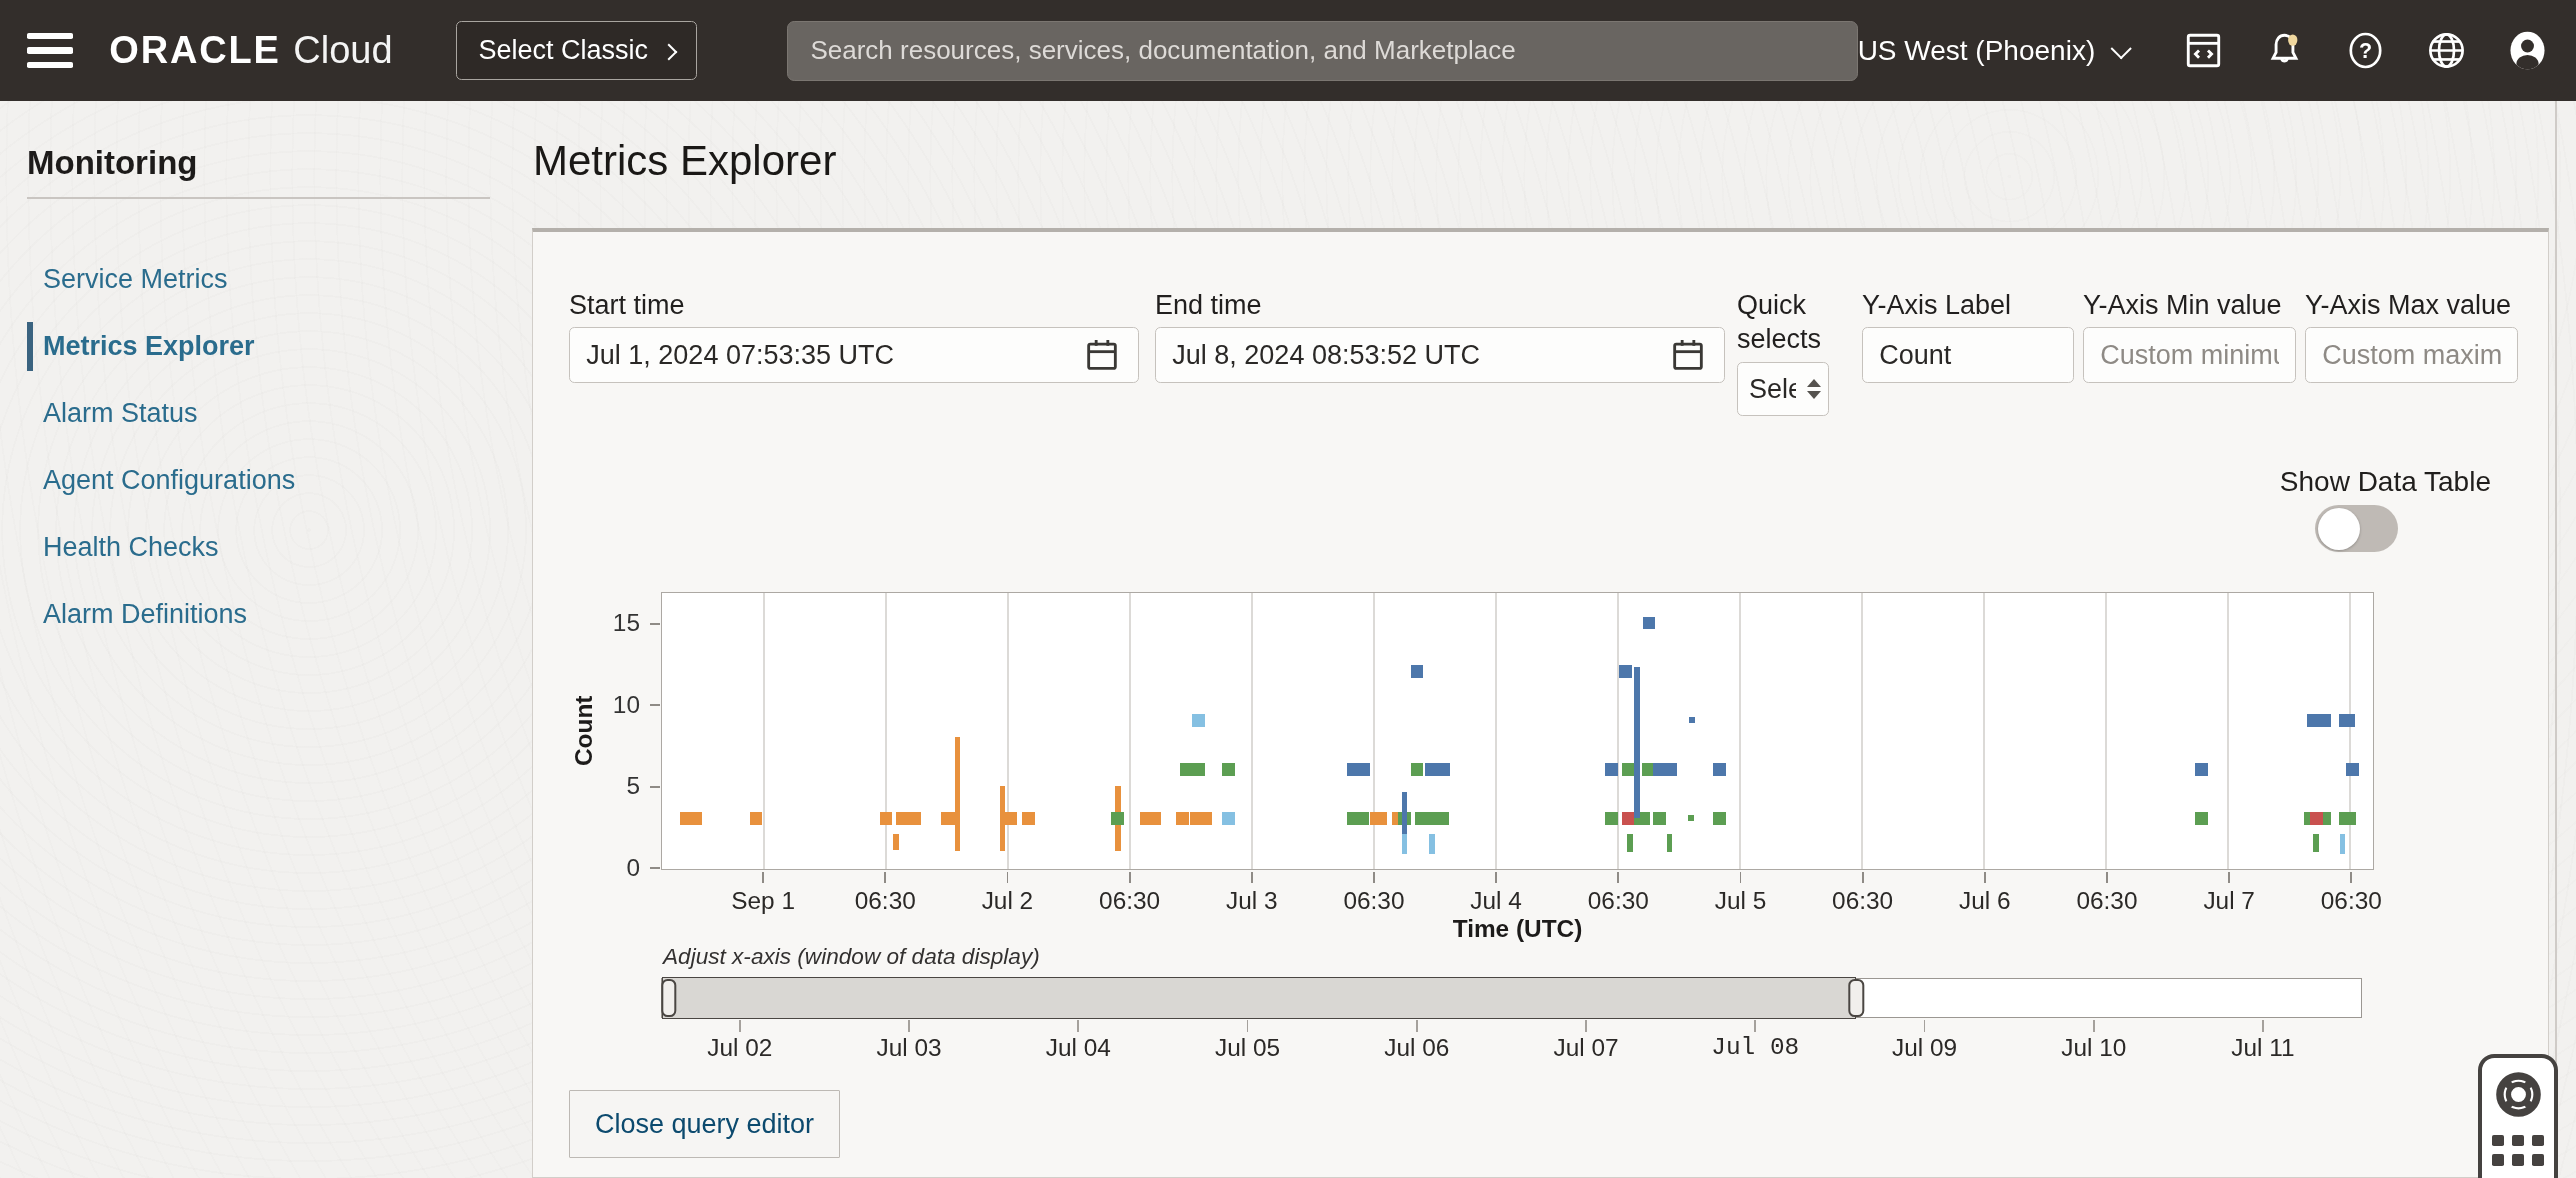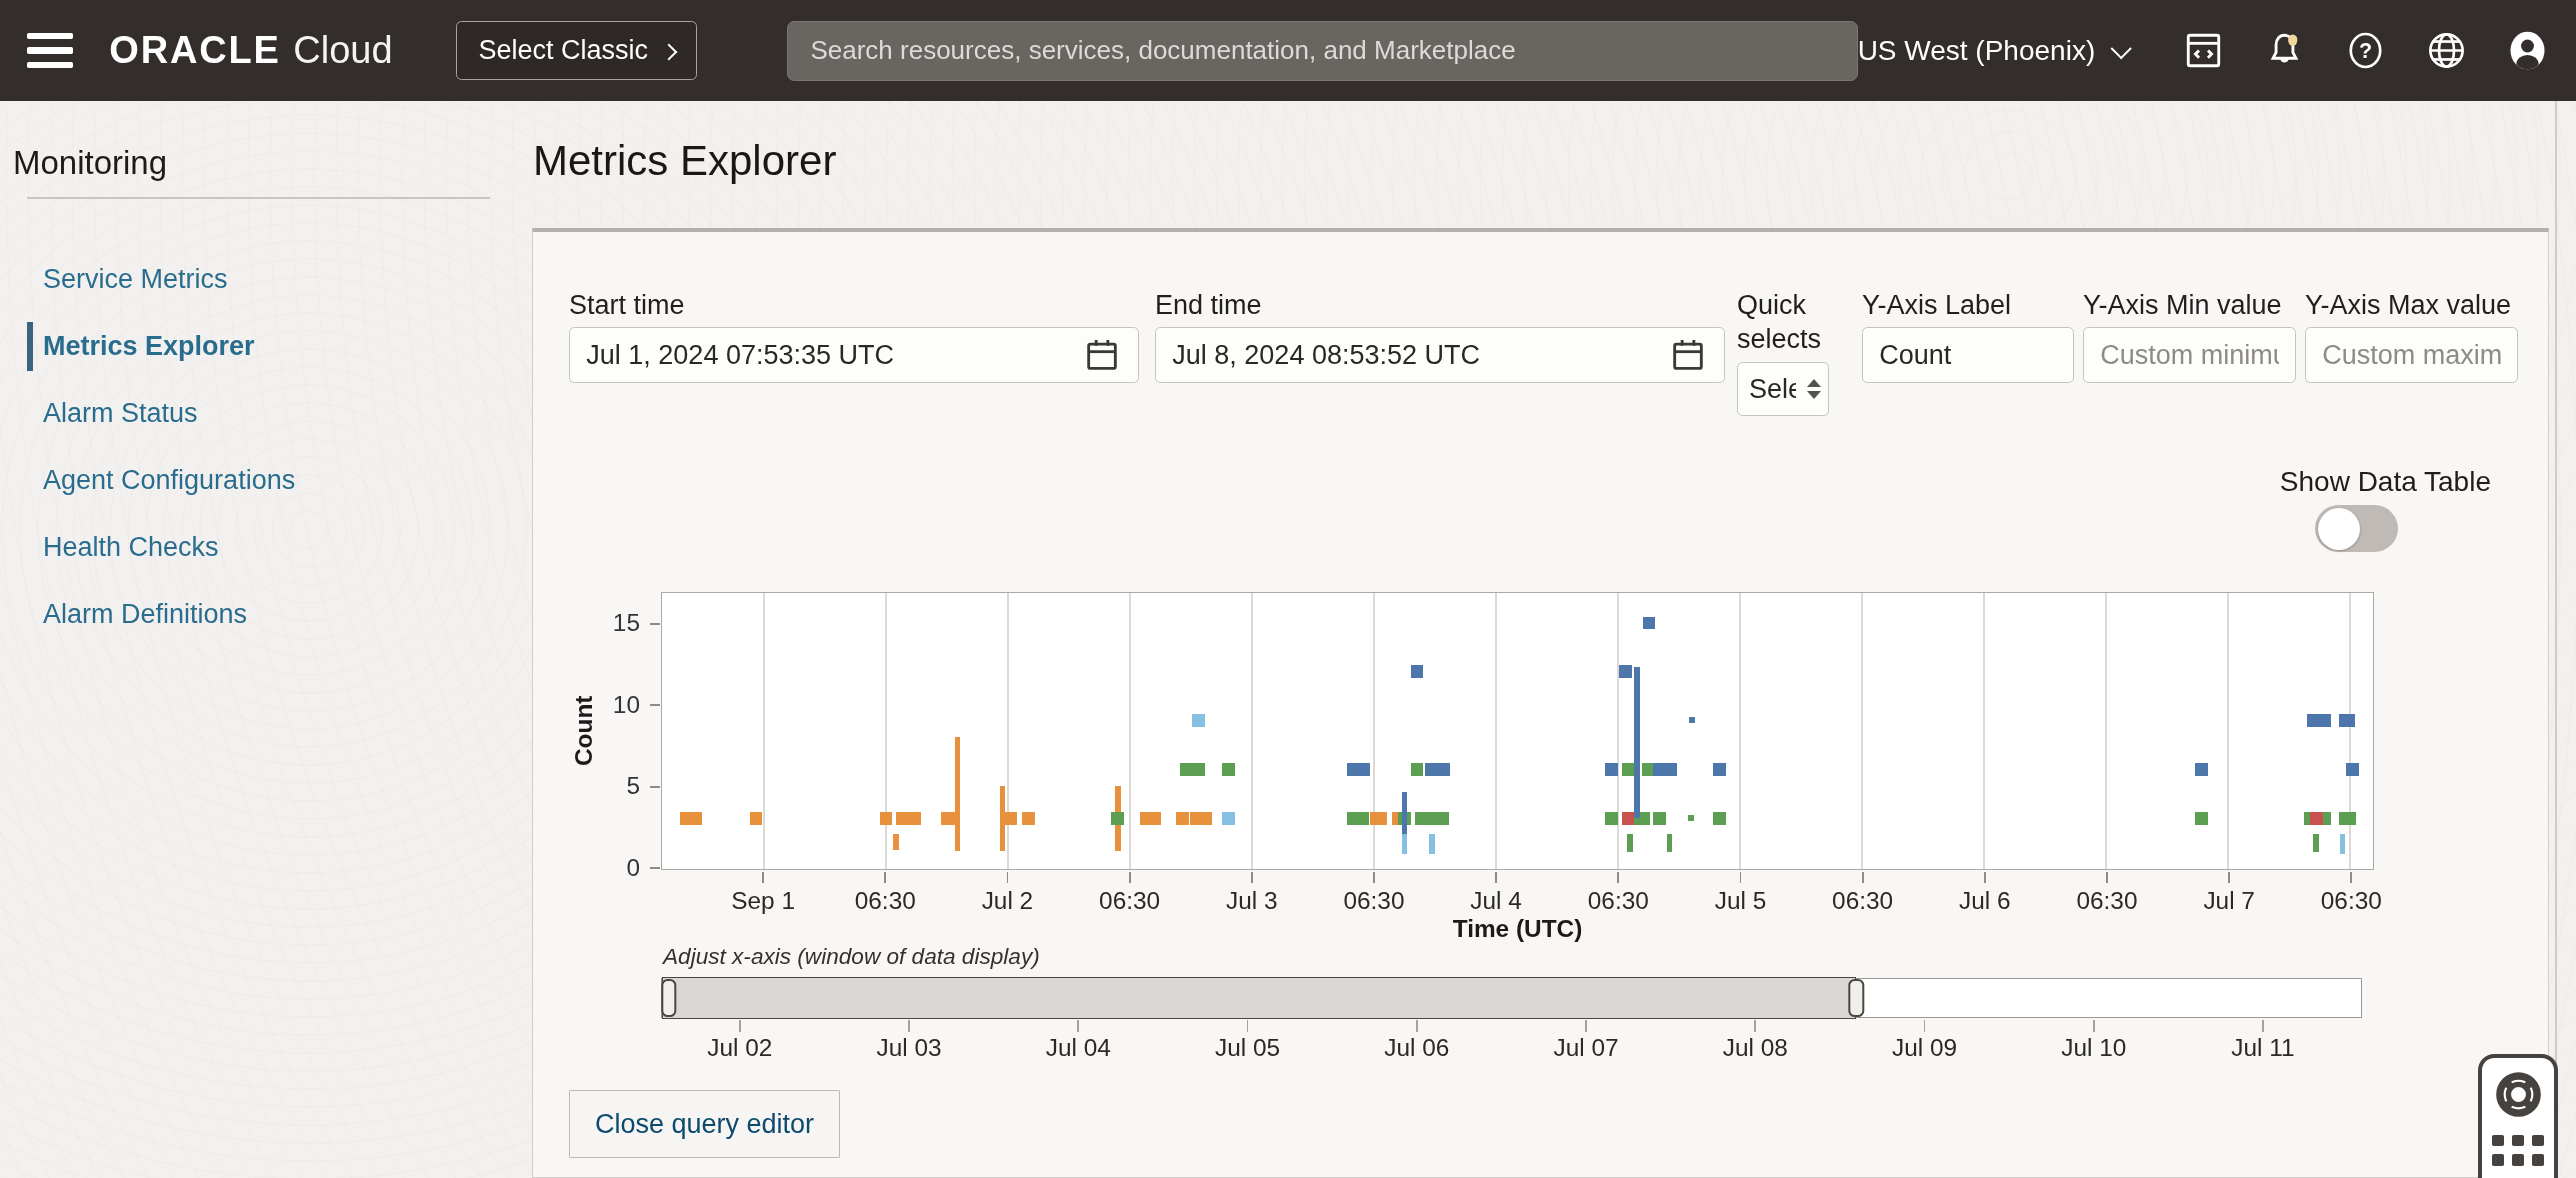--- a/index.html
+++ b/index.html
@@ -40,21 +40,21 @@
   .search input::placeholder{ color:#DDDAD7; opacity:1; }
   .header-right{ margin-left:auto; display:flex; align-items:center; }
   .region{ display:flex; align-items:center; gap:16.3px; font-size:28px; cursor:pointer; white-space:nowrap; }
   .region .chev{ width:14.5px; height:14.5px; border-right:2.7px solid #fff; border-bottom:2.7px solid #fff; transform:rotate(45deg) translateY(-2.7px); }
   .hicons{ display:flex; align-items:center; gap:38px; margin-left:56px; }
   .hicon{ width:43px; height:43px; cursor:pointer; position:relative; }
   .hicon svg{ width:43px; height:43px; display:block; }
 
   
   .sidebar{ position:absolute; left:0; top:101px; width:506px; height:1077px; }
-  .sidebar-title{ position:absolute; left:13px; top:43px; font-size:33px; color:#1D1B1A; }
+  .sidebar-title{ position:absolute; left:27px; top:43px; font-size:33px; color:#1D1B1A;font-weight:bold; }
   .sidebar-divider{ position:absolute; left:27px; top:96px; width:463px; height:1.8px; background:#C9C5C1; }
   .sidebar-nav{ position:absolute; left:0; top:145px; width:506px; }
   .nav-item{ position:relative; padding:18px 0 18px 43px; cursor:pointer; }
   .nav-item span{ font-size:27px; color:#2A6C8D; }
   .nav-item.active span{ font-weight:700; }
   .nav-item.active::before{
     content:""; position:absolute; left:27px; top:9px; bottom:9px; width:6.3px; background:#3A6380;
   }
 
   
@@ -429,21 +429,21 @@
       <div class="stick-label" style="left: 14.58%;">Jul 03</div>
       <div class="stick-mark" style="left: calc(24.53% - 0.9px);"></div>
       <div class="stick-label" style="left: 24.53%;">Jul 04</div>
       <div class="stick-mark" style="left: calc(34.48% - 0.9px);"></div>
       <div class="stick-label" style="left: 34.48%;">Jul 05</div>
       <div class="stick-mark" style="left: calc(44.43% - 0.9px);"></div>
       <div class="stick-label" style="left: 44.43%;">Jul 06</div>
       <div class="stick-mark" style="left: calc(54.38% - 0.9px);"></div>
       <div class="stick-label" style="left: 54.38%;">Jul 07</div>
       <div class="stick-mark" style="left: calc(64.33% - 0.9px);"></div>
-      <div class="stick-label" style="left: 64.33%;">Jul 08</div>
+      <div class="stick-label" style="left: 64.33%; font-family: Liberation Mono, monospace;">Jul 08</div>
       <div class="stick-mark" style="left: calc(74.28% - 0.9px);"></div>
       <div class="stick-label" style="left: 74.28%;">Jul 09</div>
       <div class="stick-mark" style="left: calc(84.23% - 0.9px);"></div>
       <div class="stick-label" style="left: 84.23%;">Jul 10</div>
       <div class="stick-mark" style="left: calc(94.18% - 0.9px);"></div>
       <div class="stick-label" style="left: 94.18%;">Jul 11</div>
     </div>
 
   <button class="close-btn">Close query editor</button>
 

